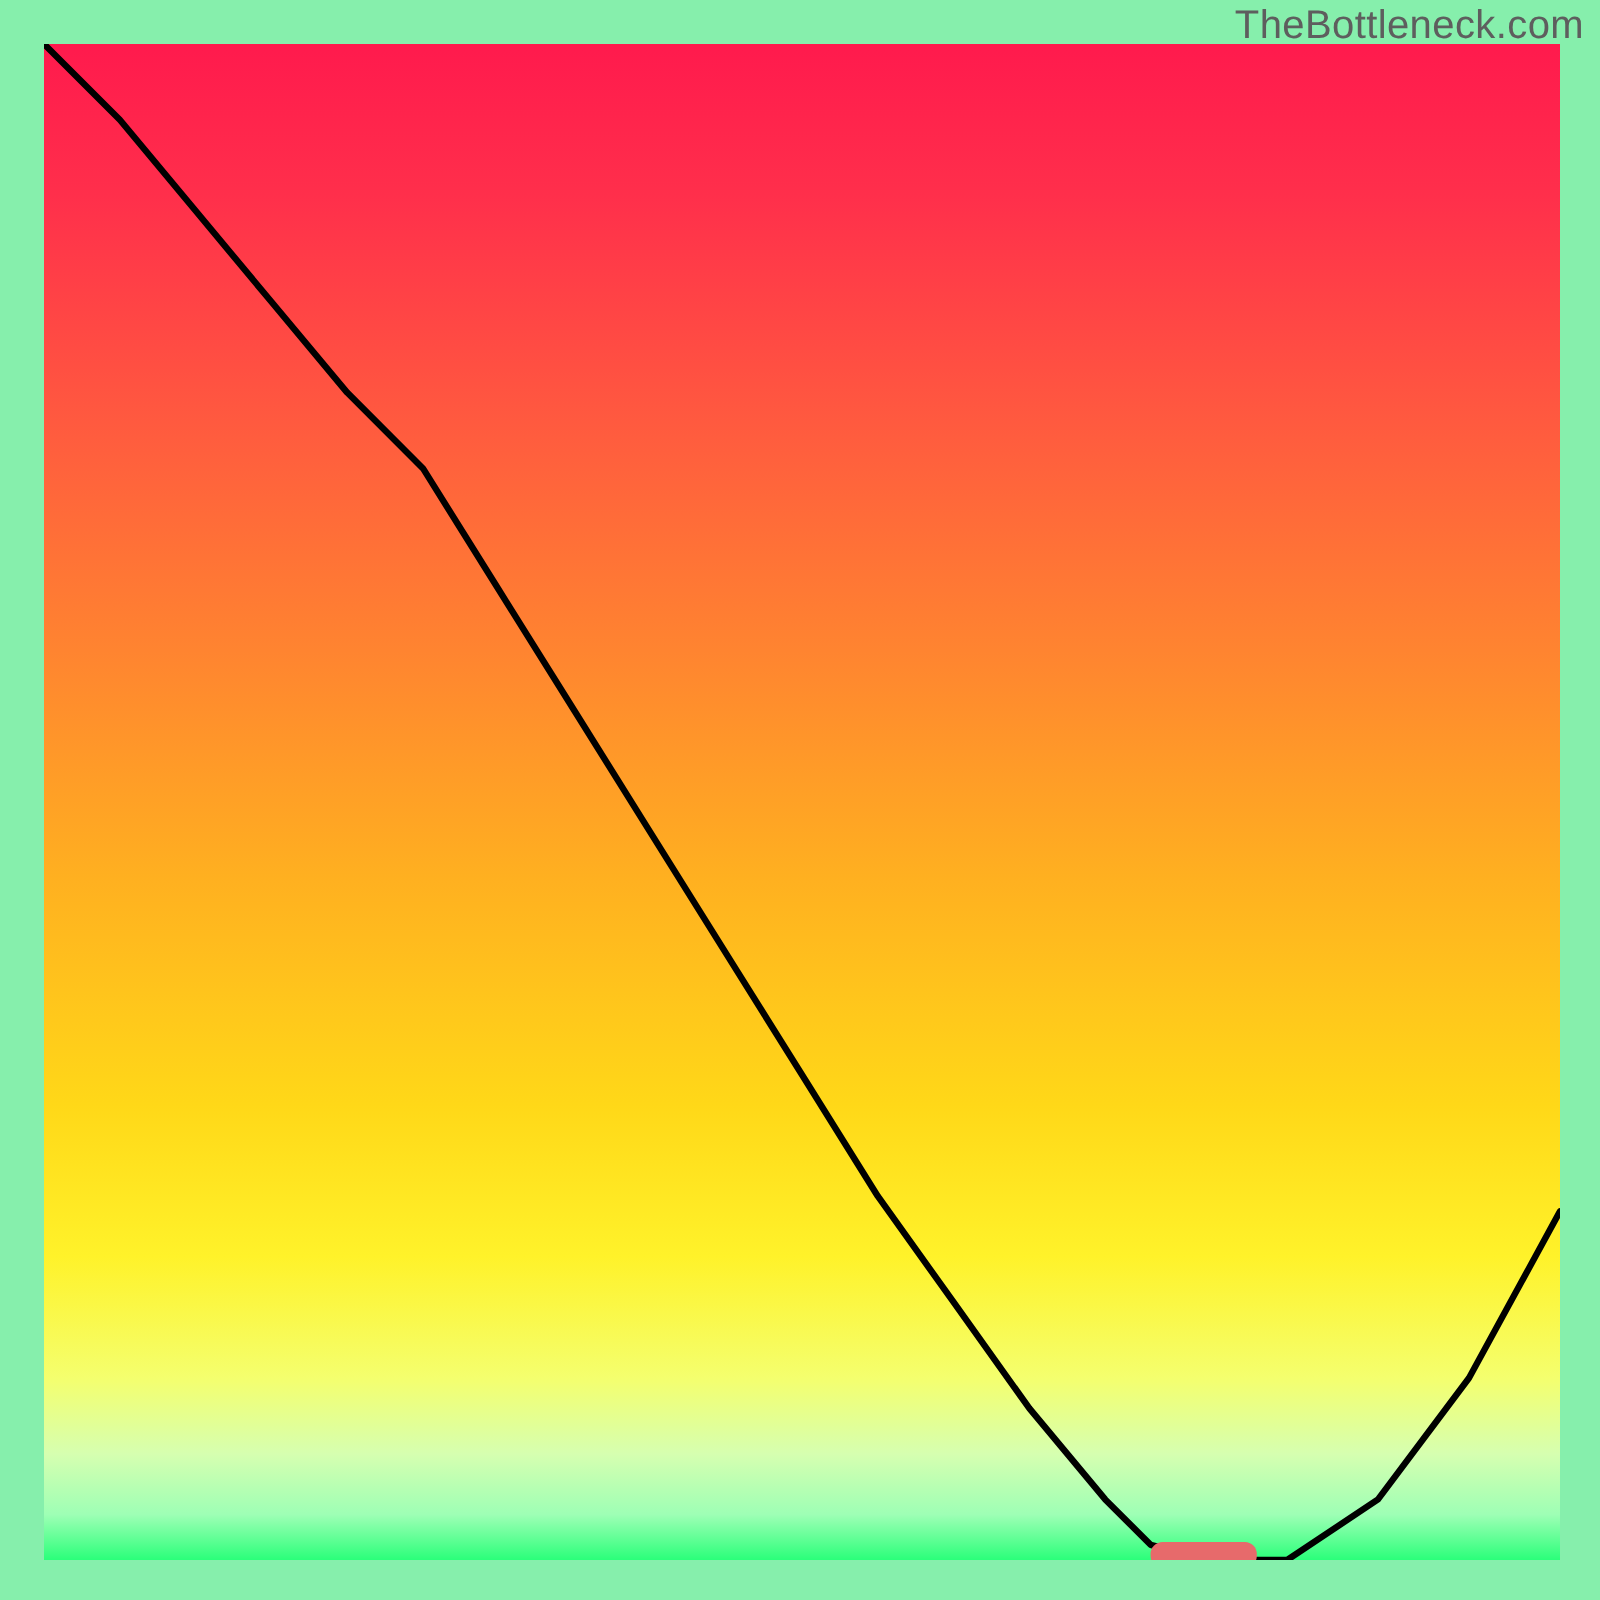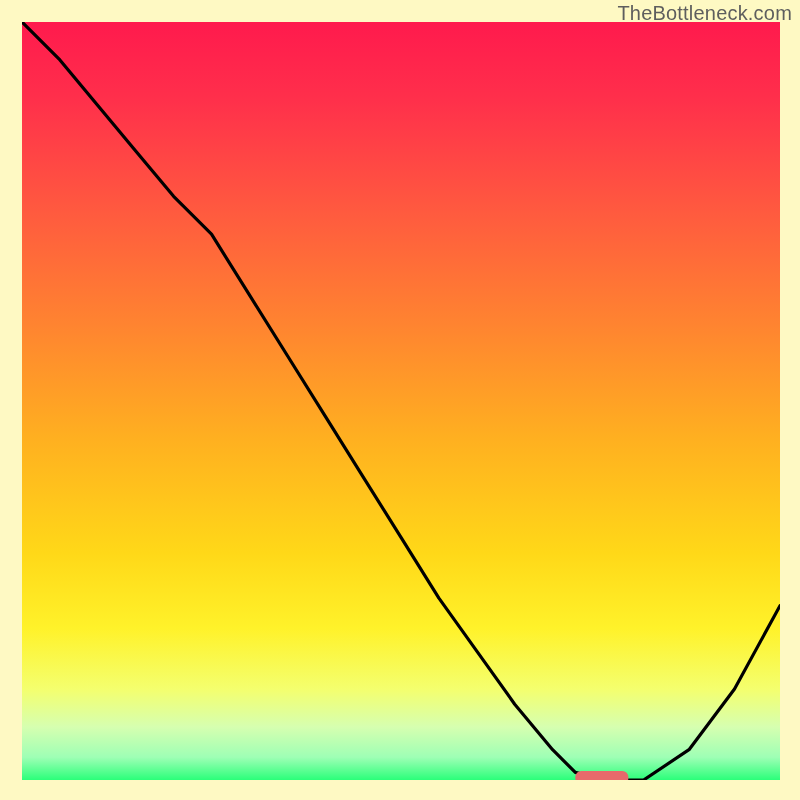--- a/index.html
+++ b/index.html
@@ -8,21 +8,21 @@
     width: 800px;
     height: 800px;
     overflow: hidden;
     background: #000;
     font-family: Arial, Helvetica, sans-serif;
   }
   .frame {
     position: relative;
     width: 800px;
     height: 800px;
-    background: #fef9c3;
+    background: #86efac;
   }
   .plot {
     position: absolute;
     left: 22px;
     top: 22px;
     width: 758px;
     height: 758px;
     overflow: hidden;
   }
   .watermark {

